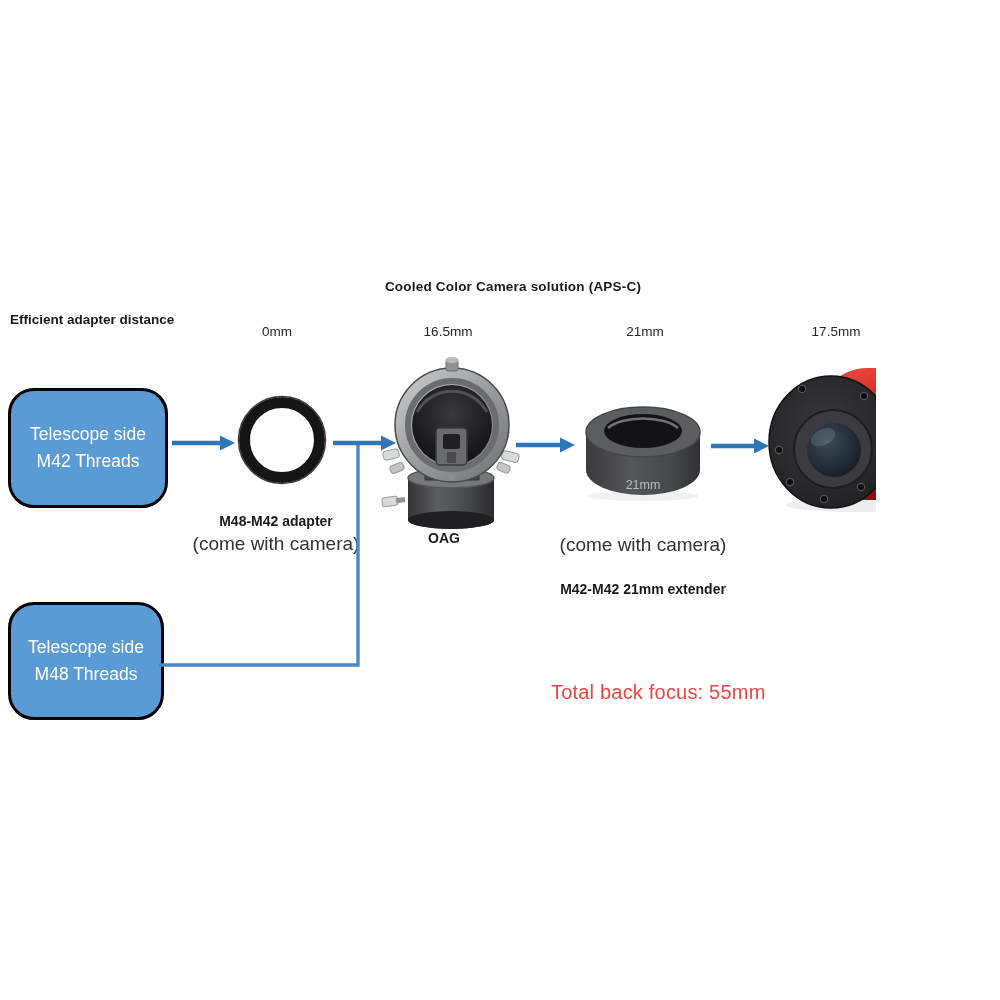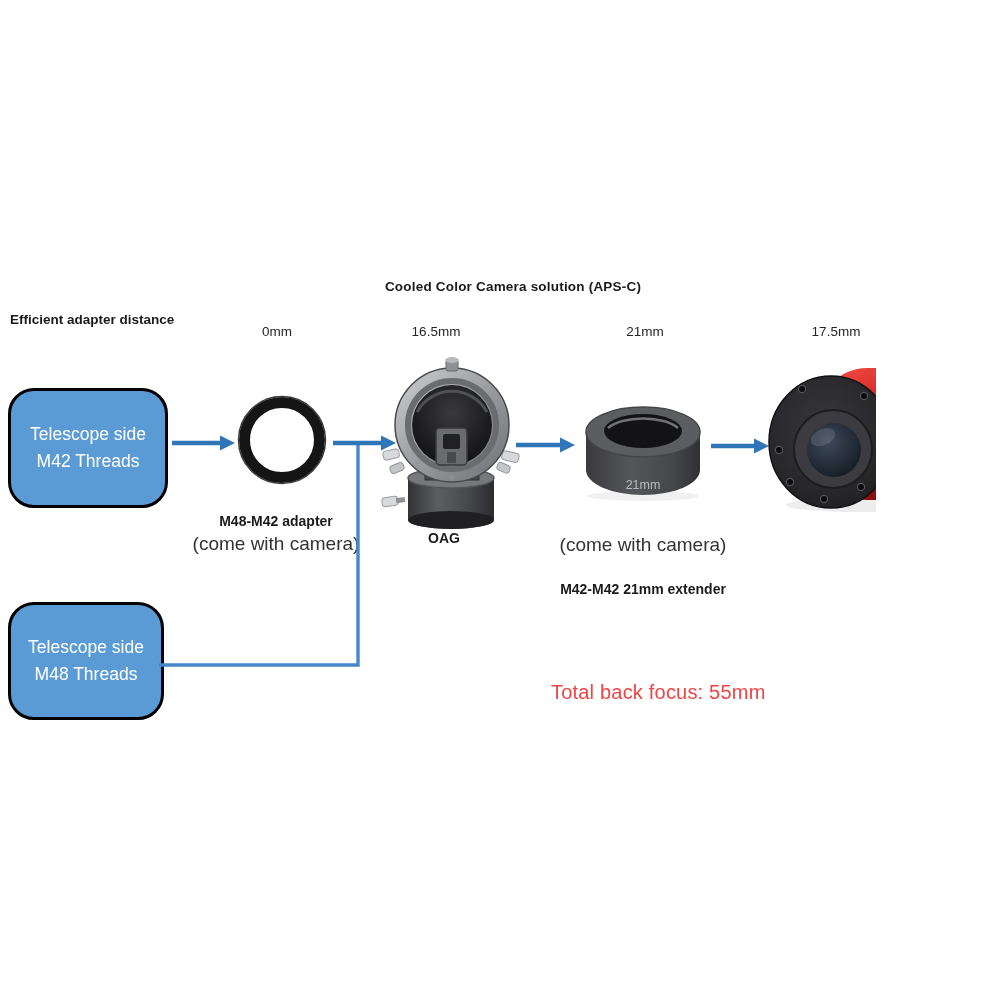--- a/index.html
+++ b/index.html
@@ -10,21 +10,21 @@
   .abs{position:absolute;}
   .title{
     top:279px;left:13px;width:1000px;text-align:center;
     font-size:13.5px;font-weight:bold;color:#1a1a1a;letter-spacing:.2px;
   }
   .hdr-label{
     top:312px;left:10px;font-size:13.5px;font-weight:bold;color:#1a1a1a;
   }
   .meas{top:312px;width:120px;text-align:center;font-size:13.5px;color:#262626;margin-top:12px;}
   .meas.m0{left:217px;}
-  .meas.m1{left:376px;text-align:center;}
+  .meas.m1{left:388px;text-align:center;}
   .meas.m2{left:585px;}
   .meas.m3{left:776px;}
   .blue-box{
     background:#5b9bd5;border:3px solid #000000;border-radius:26px;
     color:#ffffff;display:flex;flex-direction:column;justify-content:center;align-items:center;
     font-size:17.5px;line-height:1.55;text-align:center;
   }
   .box-m42{left:8px;top:388px;width:154px;height:114px;}
   .box-m48{left:8px;top:602px;width:150px;height:112px;}
   .caption{width:240px;text-align:center;font-size:14px;font-weight:bold;color:#1a1a1a;}

